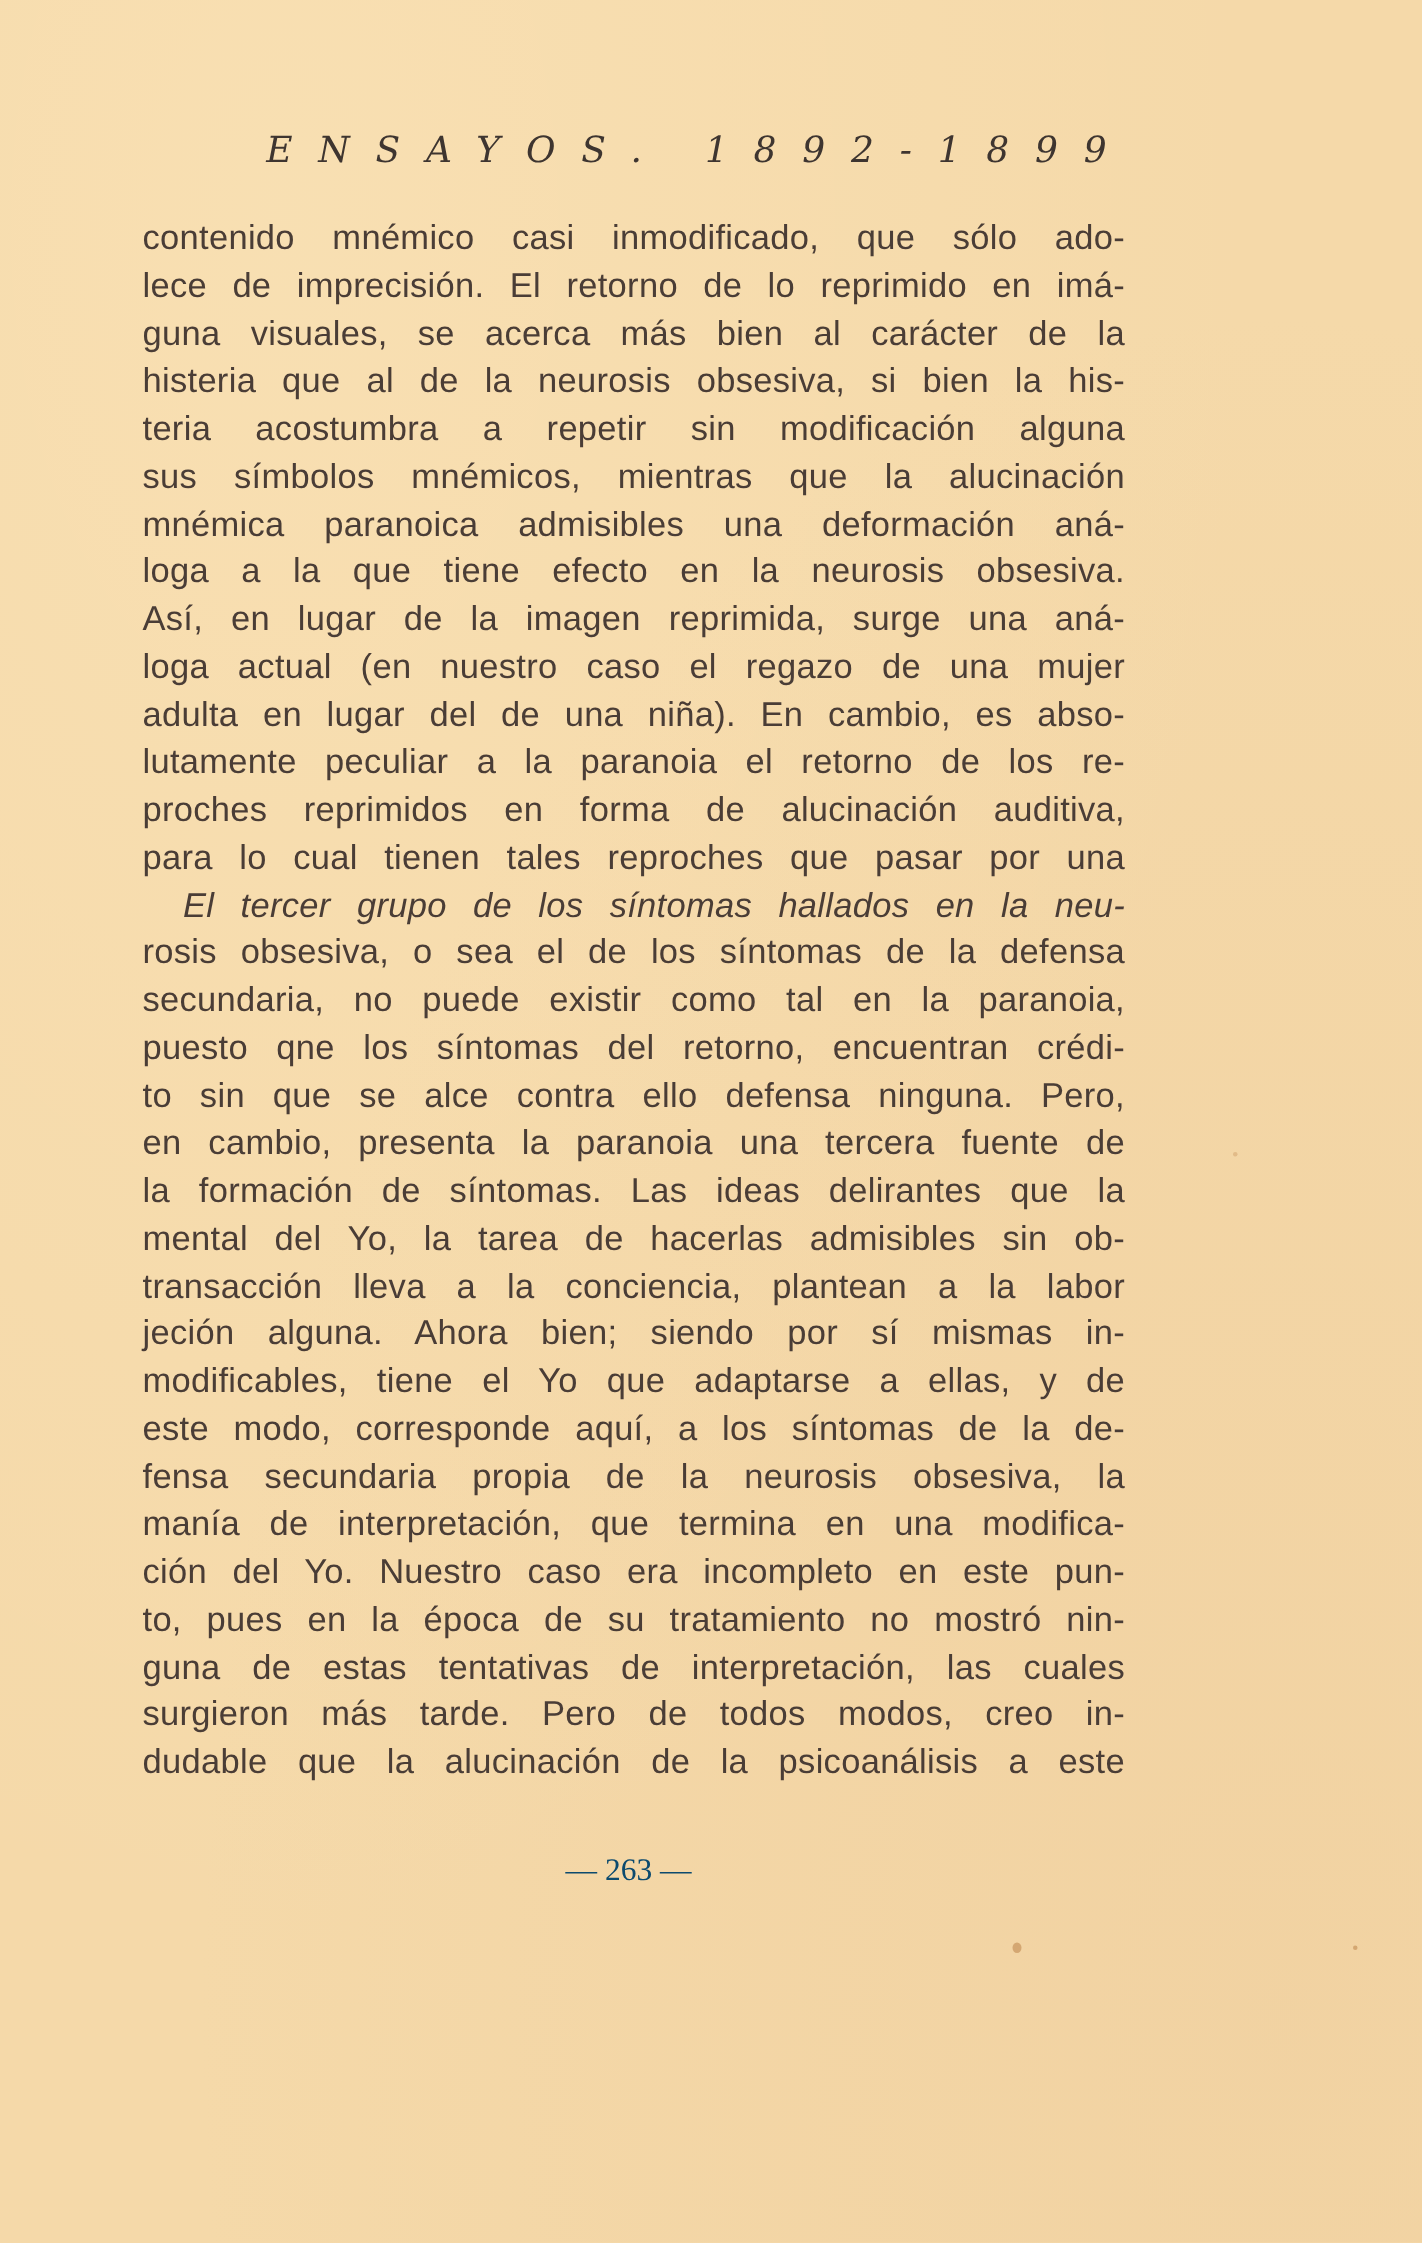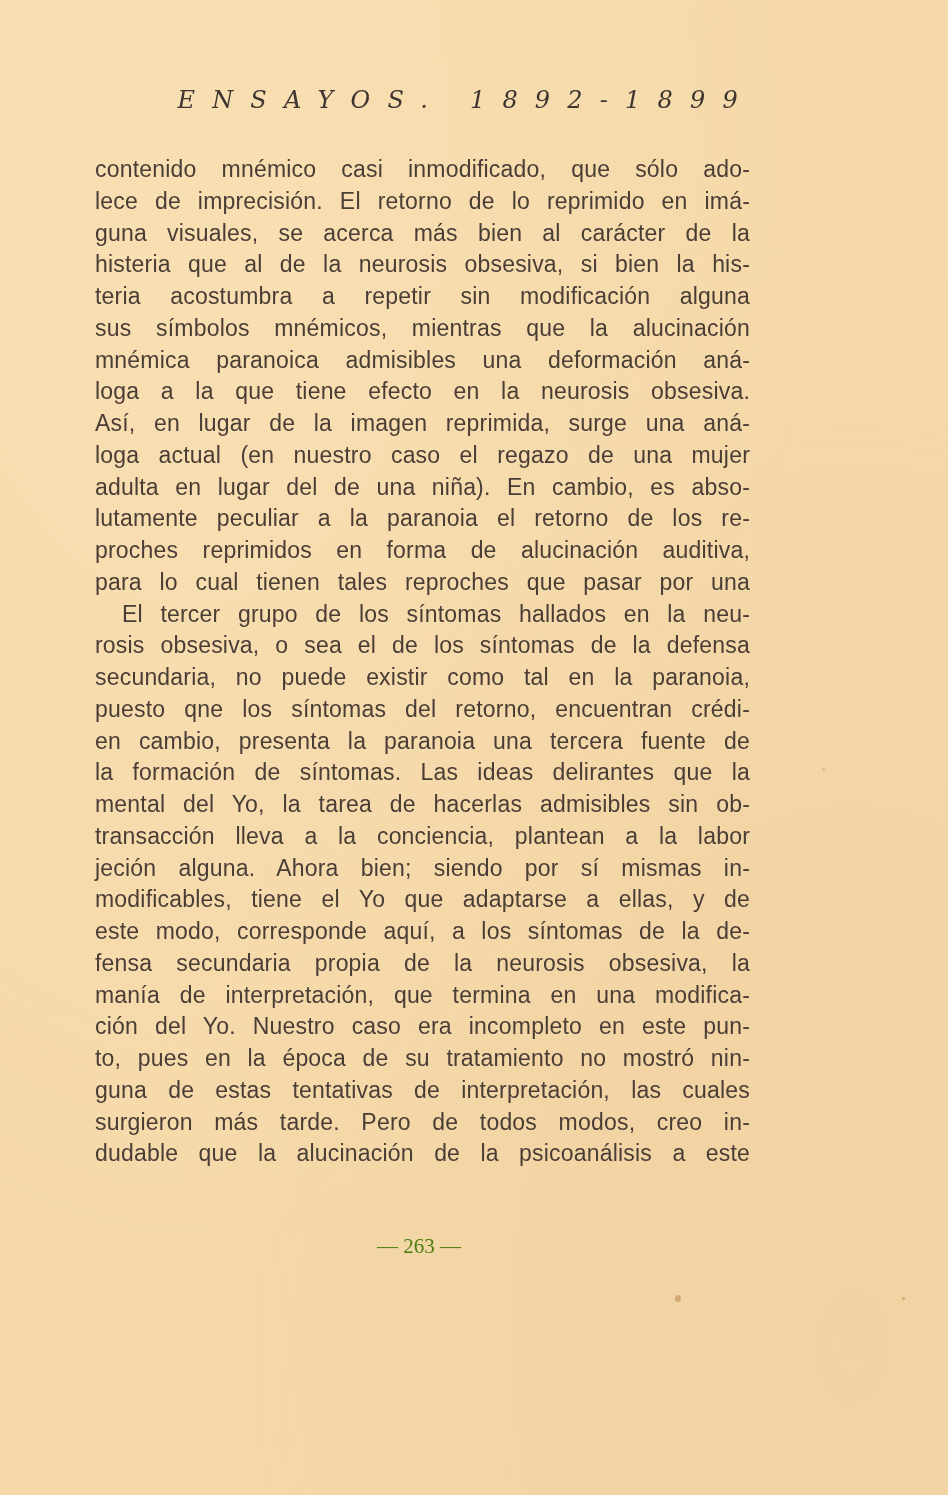--- a/index.html
+++ b/index.html
@@ -32,49 +32,50 @@
       font-size: 24px;
       letter-spacing: 17.2px;
       white-space: nowrap;
       color: #3e3530;
       line-height: 32px;
       text-align: right;
     }
     .body-text {
       position: absolute;
       left: 95px;
-      top: 154px;
+      top: 143px;
       width: 655px;
     }
     .line {
       font-family: "Liberation Sans Narrow", "Liberation Sans", sans-serif;
       font-size: 23px;
       line-height: 31.75px;
       height: 31.75px;
       white-space: nowrap;
       text-align: justify;
       text-align-last: justify;
       letter-spacing: 0.2px;
       color: #4a3d36;
     }
     .line.last {
       text-align-last: left;
     }
     .line.indent {
       padding-left: 27px;
+      font-style: italic;
     }
     .folio {
       position: absolute;
       left: 0;
       width: 838px;
       top: 1231px;
       text-align: center;
       font-family: "Liberation Serif", serif;
       font-size: 21px;
-      color: #4d7c0f;
+      color: #0c4a6e;
       line-height: 30px;
     }
     .speck {
       position: absolute;
       border-radius: 50%;
       background: #c7945c;
       opacity: 0.7;
     }
   </style>
 </head>
@@ -99,20 +100,21 @@
       <div class="line">adulta en lugar del de una niña). En cambio, es abso-</div>
       <div class="line">lutamente peculiar a la paranoia el retorno de los re-</div>
       <div class="line">proches reprimidos en forma de alucinación auditiva,</div>
       <div class="line">para lo cual tienen tales reproches que pasar por una</div>
     </div>
     <div class="paragraph">
       <div class="line indent">El tercer grupo de los síntomas hallados en la neu-</div>
       <div class="line">rosis obsesiva, o sea el de los síntomas de la defensa</div>
       <div class="line">secundaria, no puede existir como tal en la paranoia,</div>
       <div class="line">puesto qne los síntomas del retorno, encuentran crédi-</div>
+      <div class="line">to sin que se alce contra ello defensa ninguna. Pero,</div>
       <div class="line">en cambio, presenta la paranoia una tercera fuente de</div>
       <div class="line">la formación de síntomas. Las ideas delirantes que la</div>
       <div class="line">mental del Yo, la tarea de hacerlas admisibles sin ob-</div>
       <div class="line">transacción lleva a la conciencia, plantean a la labor</div>
       <div class="line">jeción alguna. Ahora bien; siendo por sí mismas in-</div>
       <div class="line">modificables, tiene el Yo que adaptarse a ellas, y de</div>
       <div class="line">este modo, corresponde aquí, a los síntomas de la de-</div>
       <div class="line">fensa secundaria propia de la neurosis obsesiva, la</div>
       <div class="line">manía de interpretación, que termina en una modifica-</div>
       <div class="line">ción del Yo. Nuestro caso era incompleto en este pun-</div>

